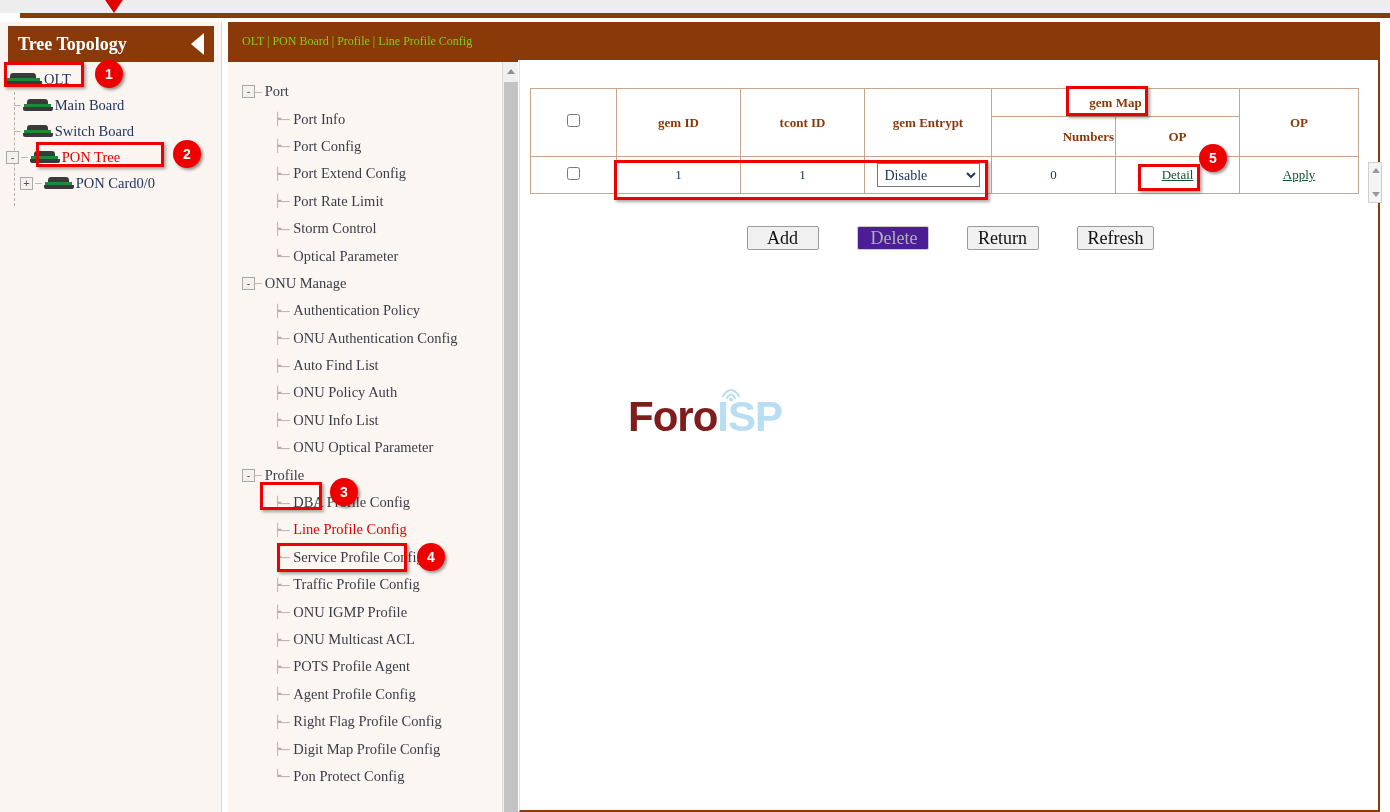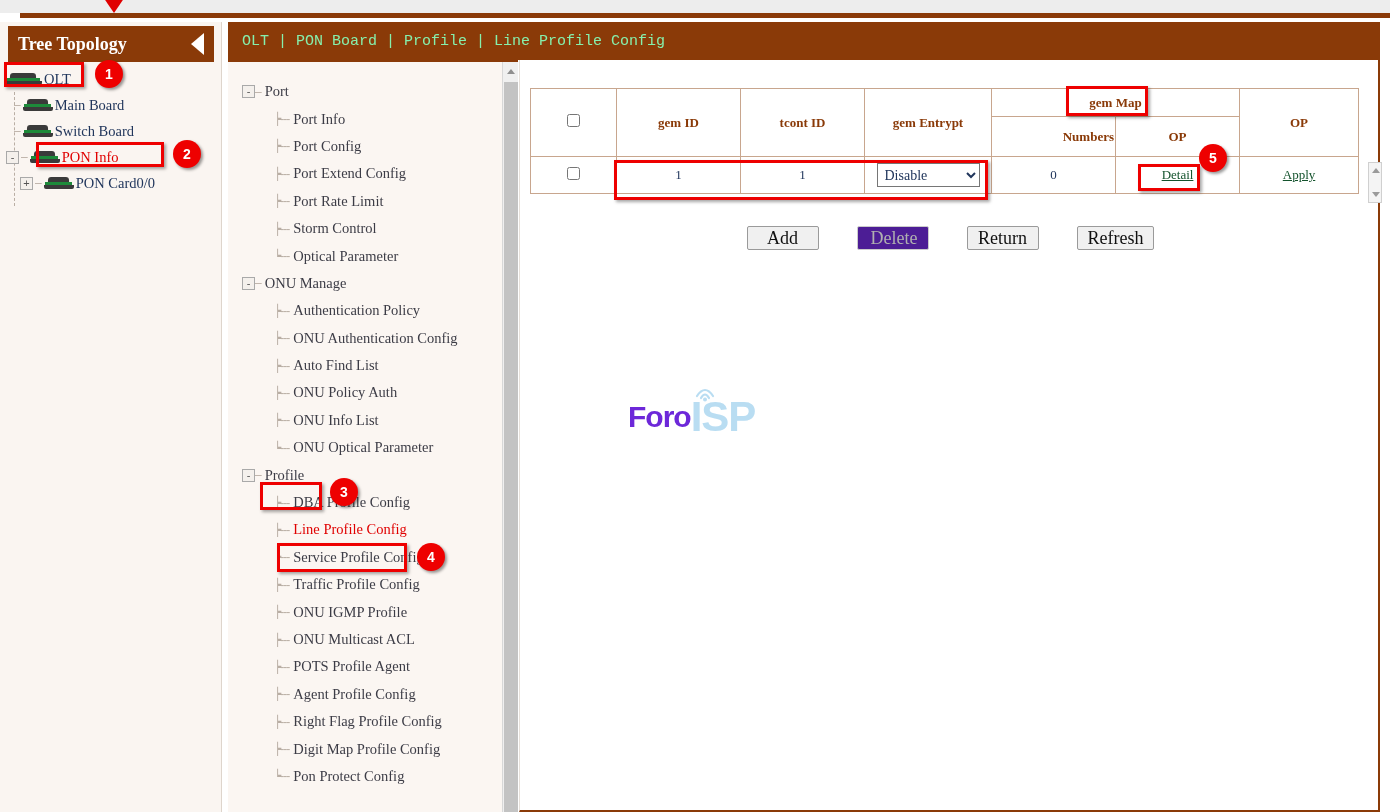--- a/index.html
+++ b/index.html
@@ -214,23 +214,23 @@
 
   
   .content-header {
     position: absolute; left: 228px; top: 22px;
     width: 1152px; height: 38px;
     background: #8a3a08;
     display: flex; align-items: center;
     padding-left: 14px;
   }
   .breadcrumb {
-    color: #86efac;
-    font-size: 15px;
-    font-family: Liberation Mono, monospace;
+    color: #84cc16;
+    font-size: 12px;
+    font-family: Liberation Serif, serif;
   }
   .content-body {
     position: absolute; left: 519px; top: 60px;
     width: 861px; height: 752px;
     background: #ffffff;
     border-left: 1px solid #e6e0da;
     border-right: 2px solid #8a3a08;
     border-bottom: 2px solid #8a3a08;
   }
 
@@ -338,23 +338,23 @@
 
   
   .watermark {
     position: absolute; left: 108px; top: 318px;
     width: 180px; height: 60px;
     display: flex; align-items: flex-end;
     user-select: none;
   }
   .wm-foro {
     font-family: "Liberation Sans", sans-serif;
-    font-size: 30px;
+    font-size: 42px;
     font-weight: bold;
-    color: #6d28d9;
+    color: #7f1d1d;
     letter-spacing: -1px;
     line-height: 42px;
     margin-top: 20px;
   }
   .wm-isp {
     font-family: "Liberation Sans", sans-serif;
     font-size: 42px;
     font-weight: bold;
     color: #b9ddf2;
     letter-spacing: -1px;
@@ -420,21 +420,21 @@
       </div>
 
       <div class="tnode sel" style="padding-left:18px;">
         <span class="expander" style="margin-left:-12px;margin-right:2px;">-</span>
         <span class="mdash" style="color:#b9aea4;margin-right:3px;">–</span>
         <span class="dev-icon small">
           <span class="top"></span>
             <span class="mid"></span>
             <span class="bot"></span>
         </span>
-        <span class="lbl">PON Info</span>
+        <span class="lbl">PON Tree</span>
       </div>
 
       <div class="tnode" style="padding-left:32px;">
         <span class="expander" style="margin-left:-12px;margin-right:2px;">+</span>
         <span class="mdash" style="color:#b9aea4;margin-right:3px;">–</span>
         <span class="dev-icon small">
           <span class="top"></span>
             <span class="mid"></span>
             <span class="bot"></span>
         </span>

